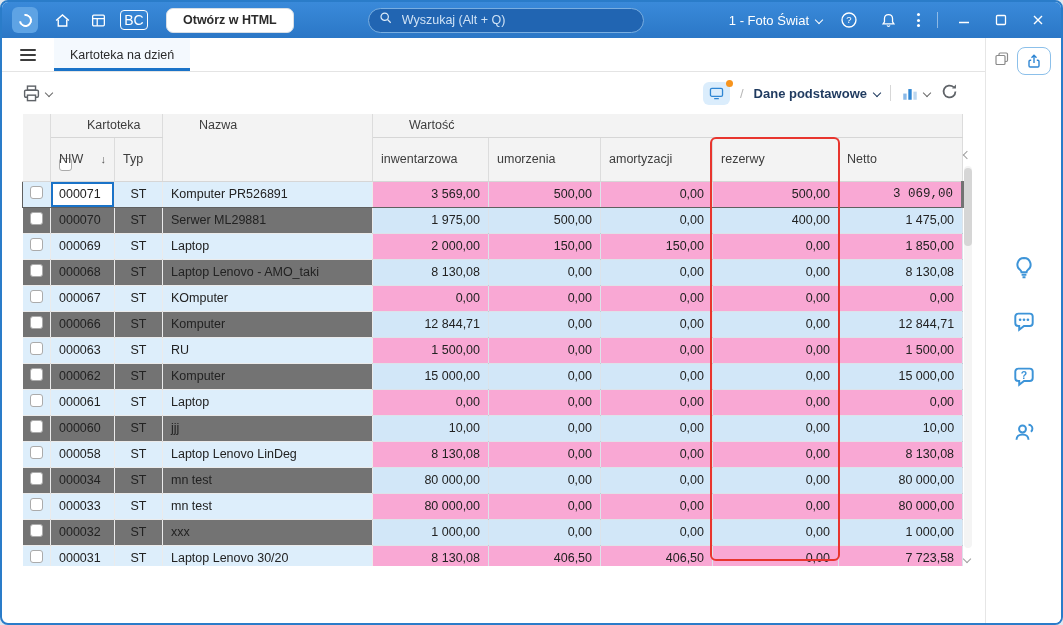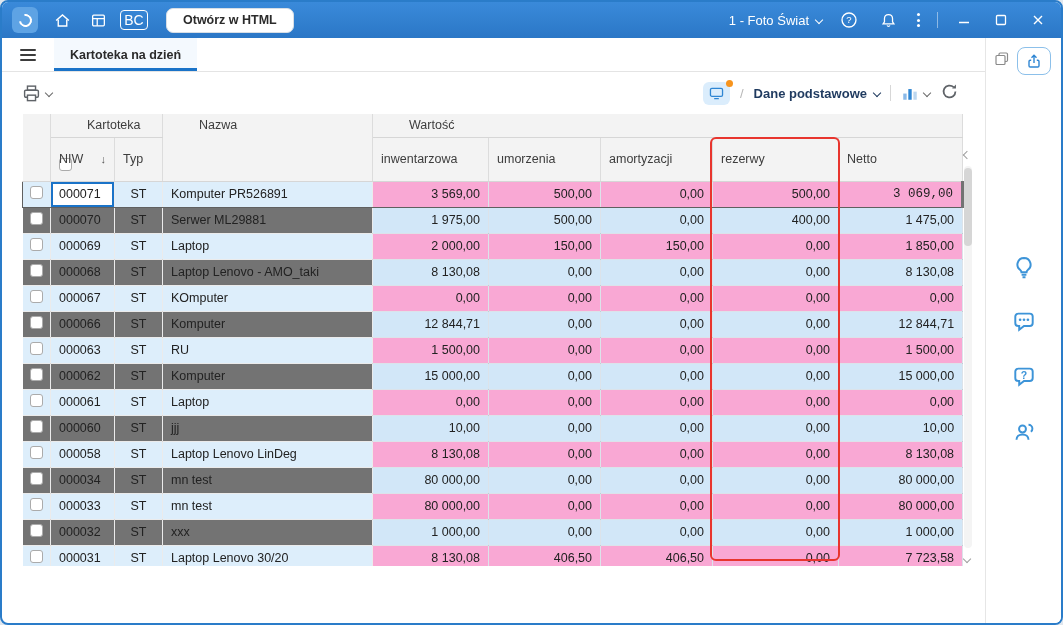--- a/index.html
+++ b/index.html
@@ -30,21 +30,21 @@
   .tb-sep{width:1px;height:16px;background:rgba(255,255,255,.45);}
   .winbtn{width:22px;height:22px;display:flex;align-items:center;justify-content:center;}
   
   .main{flex:1;display:flex;min-height:0;}
   .content{flex:1;display:flex;flex-direction:column;min-width:0;}
   .sidebar{flex:0 0 76px;border-left:1px solid #e6e6e6;background:#fff;display:flex;flex-direction:column;align-items:center;}
   
   .tabbar{flex:0 0 34px;border-bottom:1px solid #e4e4e4;display:flex;align-items:stretch;padding-left:14px;gap:14px;}
   .hamburger{align-self:center;display:flex;flex-direction:column;gap:3px;padding:4px;}
   .hamburger b{width:16px;height:2px;background:#3c3c3c;border-radius:1px;}
-  .tab{position:relative;display:flex;align-items:center;padding:0 16px;font-size:12.5px;font-weight:700;color:#2b2b2b;background:#f4f9fe;}
+  .tab{position:relative;display:flex;align-items:center;padding:0 16px;font-size:12.5px;font-weight:400;color:#2b2b2b;background:#f4f9fe;}
   .tab::after{content:"";position:absolute;left:0;right:0;bottom:0;height:3px;background:#1a73c8;}
   
   .toolbar{flex:0 0 42px;display:flex;align-items:center;padding:0 26px 0 20px;gap:6px;}
   .tool-left{display:flex;align-items:center;gap:5px;color:#5f6368;}
   .tool-right{margin-left:auto;display:flex;align-items:center;gap:10px;}
   .ws-icon{position:relative;width:27px;height:23px;border-radius:6px;background:#dbedfc;display:flex;align-items:center;justify-content:center;}
   .ws-dot{position:absolute;top:-2px;right:-3px;width:7px;height:7px;border-radius:50%;background:#f7941d;}
   .slash{color:#b6b6b6;font-size:13px;}
   .view-sel{display:flex;align-items:center;gap:7px;font-size:13px;font-weight:700;color:#1f3a5f;}
   .view-sel .chev{color:#1f3a5f;}
@@ -112,20 +112,29 @@
       <svg width="17" height="17" viewBox="0 0 16 16">
           <rect x="2.5" y="3" width="11" height="10" rx="1" fill="none" stroke="#fff" stroke-width="1.2"></rect>
           <path d="M2.5 6.2h11M6.8 6.2V13" stroke="#fff" stroke-width="1.2" fill="none"></path>
         </svg>
     </span>
     <span class="tb-icon">
         <span class="bc-badge">BC</span>
       </span>
     <button class="btn-open">Otwórz w HTML</button>
 
+    <div class="search-pill">
+      <span>
+        <svg width="14" height="14" viewBox="0 0 16 16">
+            <circle cx="6.5" cy="6.5" r="4.2" fill="none" stroke="#dcebf9" stroke-width="1.4"></circle>
+            <path d="M9.7 9.7 L13.4 13.4" stroke="#dcebf9" stroke-width="1.4"></path>
+          </svg>
+      </span>
+      <input placeholder="Wyszukaj (Alt + Q)" style="">
+    </div>
 
     <div class="tb-right">
       <span class="company">
         <span>1 - Foto Świat</span>
         <span class="chev"></span>
       </span>
       <span class="tb-icon">
         <svg width="18" height="18" viewBox="0 0 16 16">
             <circle cx="8" cy="8" r="6.2" fill="none" stroke="#fff" stroke-width="1.2"></circle>
             <text x="8" y="11" font-size="8.5" fill="#fff" text-anchor="middle" font-family="sans-serif">?</text>

